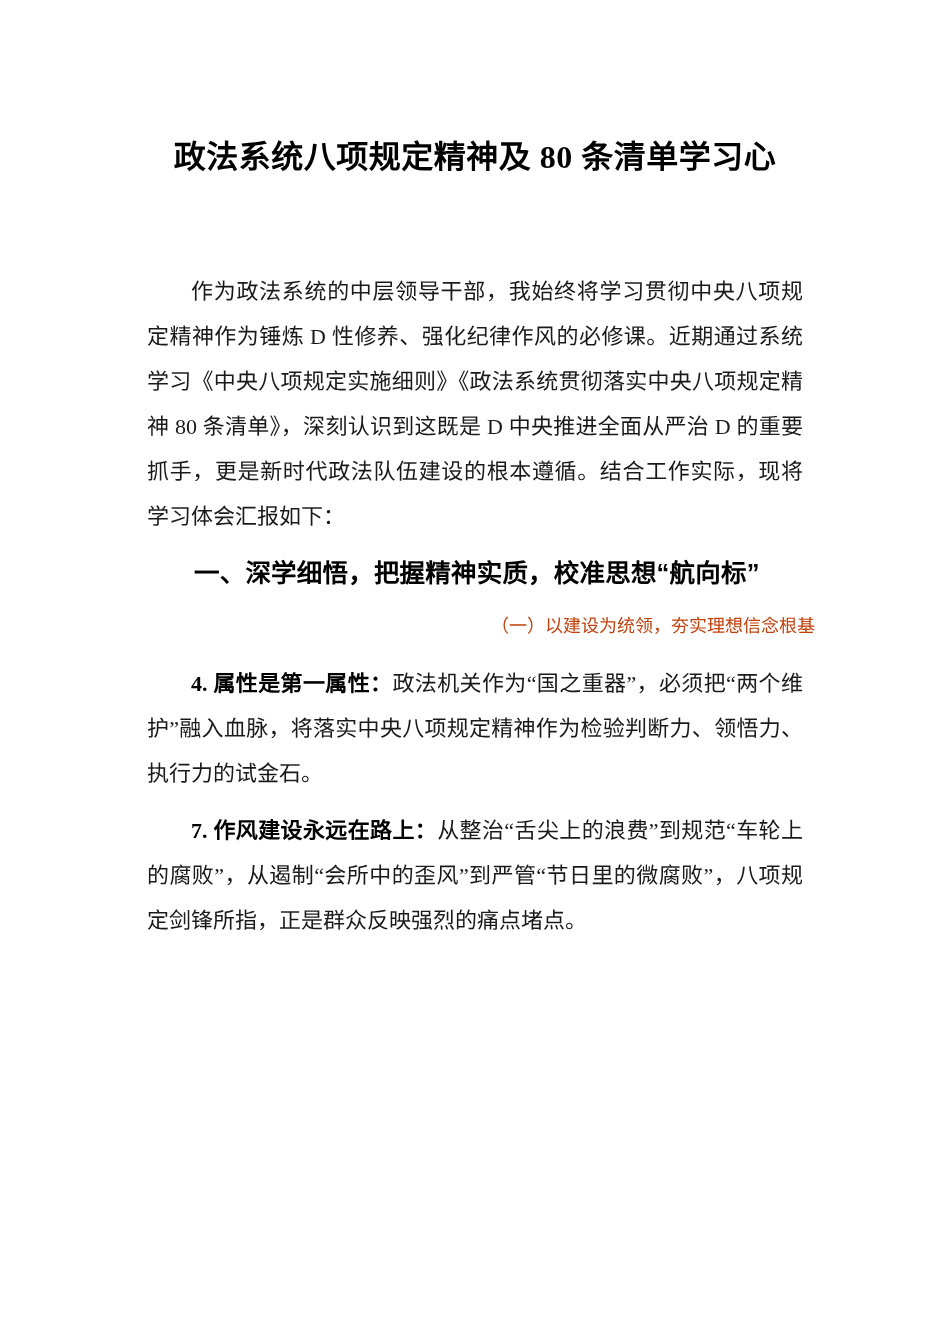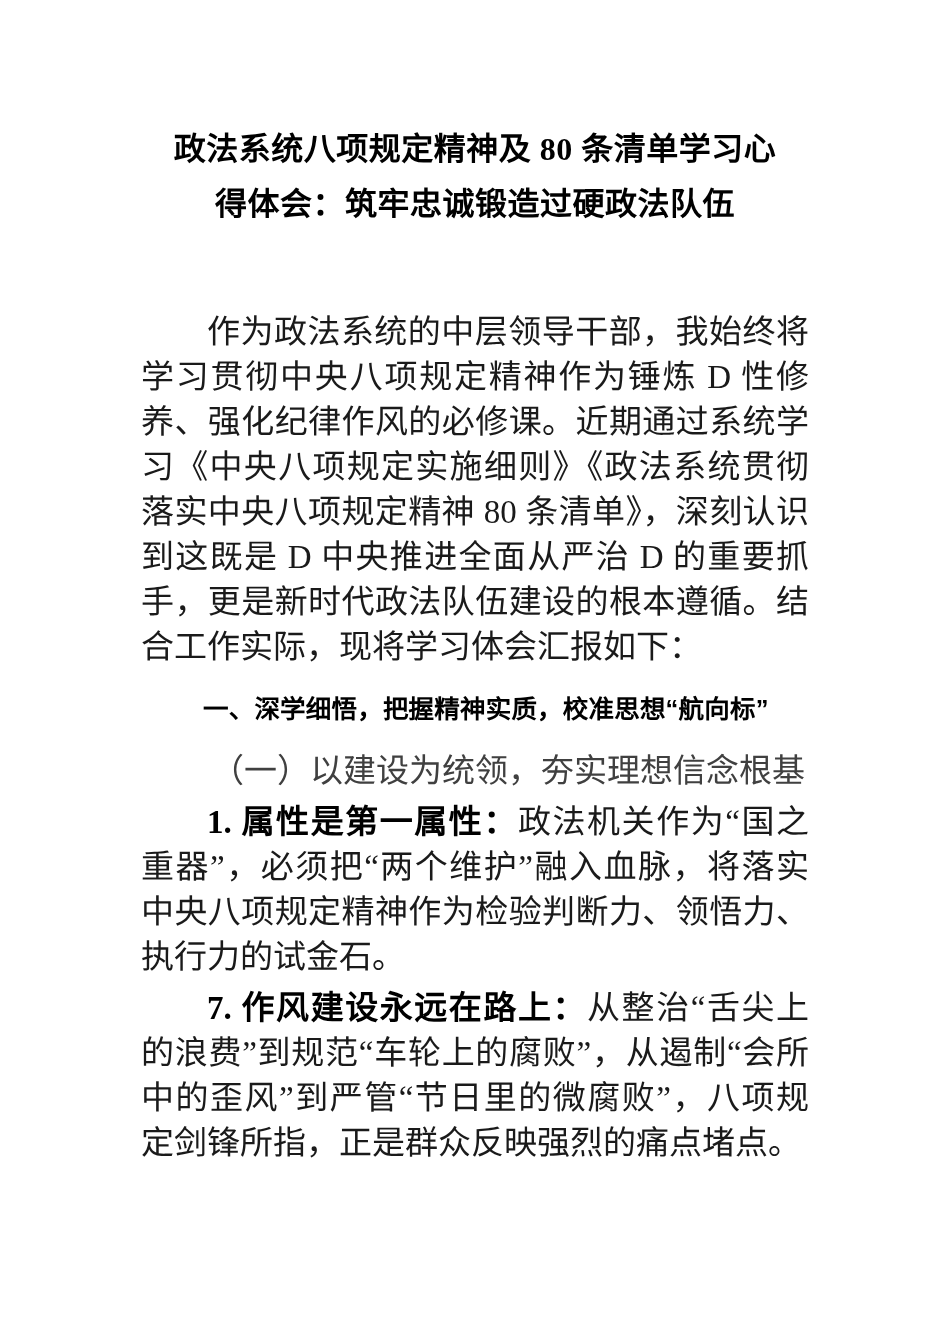--- a/index.html
+++ b/index.html
@@ -14,21 +14,21 @@
     width: 950px;
     height: 1344px;
     background: #ffffff;
     overflow: hidden;
     box-sizing: border-box;
   }
 
   .content {
     position: absolute;
     left: 135px;
-    top: 0;
+    top: 8px;
     width: 680px;
   }
 
   
   .doc-title {
     margin: 0;
     padding-top: 122px;
     font-family: "Liberation Serif", "DejaVu Serif", serif;
     font-weight: bold;
     font-size: 32px;
@@ -40,80 +40,80 @@
     word-break: break-all;
   }
 
   
   .title-gap {
     height: 72px;
   }
 
   
   .para {
-    margin: 6px;
+    margin: 12px;
     font-family: "Liberation Serif", "DejaVu Serif", serif;
-    font-size: 33px;
+    font-size: 22px;
     line-height: 45px;
     color: #1a1a1a;
     text-align: justify;
     text-justify: inter-ideograph;
     word-break: break-all;
     text-indent: 2em;
   }
 
   
   .heading-1 {
-    margin: 17px;
+    margin: 8px;
     font-family: "Liberation Sans", "DejaVu Sans", sans-serif;
     font-weight: bold;
     font-size: 25.5px;
     line-height: 45px;
     color: #000000;
     text-indent: 2em;
     text-align: left;
     word-break: break-all;
     letter-spacing: 0.2px;
   }
 
   
   .heading-2 {
     margin: 0;
     font-family: "Liberation Serif", "DejaVu Serif", serif;
-    font-size: 33px;
+    font-size: 18px;
     line-height: 45px;
-    color: #404040;
+    color: #c2410c;
     text-indent: 2em;
-    text-align: center;
+    text-align: right;
     word-break: break-all;
   }
 
   
   .lead {
     font-family: "Liberation Serif", "DejaVu Serif", serif;
     font-weight: bold;
     color: #000000;
   }
 </style>
 </head>
 <body>
 
 <div class="page">
   <div class="content">
 
-    <h1 class="doc-title"><span>政法系统八项规定精神及 80 条清单学习心</span><br><span>得体会：筑牢忠诚锻造过硬政法队伍</span></h1>
+    <h1 class="doc-title"><span>政法系统八项规定精神及 80 条清单学习心</span><br></h1>
 
     <div class="title-gap"></div>
 
     <p class="para">作为政法系统的中层领导干部，我始终将学习贯彻中央八项规定精神作为锤炼 D 性修养、强化纪律作风的必修课。近期通过系统学习《中央八项规定实施细则》《政法系统贯彻落实中央八项规定精神 80 条清单》，深刻认识到这既是 D 中央推进全面从严治 D 的重要抓手，更是新时代政法队伍建设的根本遵循。结合工作实际，现将学习体会汇报如下：</p>
 
     <p class="heading-1">一、深学细悟，把握精神实质，校准思想“航向标”</p>
 
     <p class="heading-2">（一）以建设为统领，夯实理想信念根基</p>
 
 
-    <p class="para"><span class="lead">1. 属性是第一属性：</span><span>政法机关作为“国之重器”，必须把“两个维护”融入血脉，将落实中央八项规定精神作为检验判断力、领悟力、执行力的试金石。</span></p>
+    <p class="para"><span class="lead">4. 属性是第一属性：</span><span>政法机关作为“国之重器”，必须把“两个维护”融入血脉，将落实中央八项规定精神作为检验判断力、领悟力、执行力的试金石。</span></p>
 
     <p class="para"><span class="lead">7. 作风建设永远在路上：</span><span>从整治“舌尖上的浪费”到规范“车轮上的腐败”，从遏制“会所中的歪风”到严管“节日里的微腐败”，八项规定剑锋所指，正是群众反映强烈的痛点堵点。</span></p>
 
 
   </div>
 </div>
 
 </body></html>

